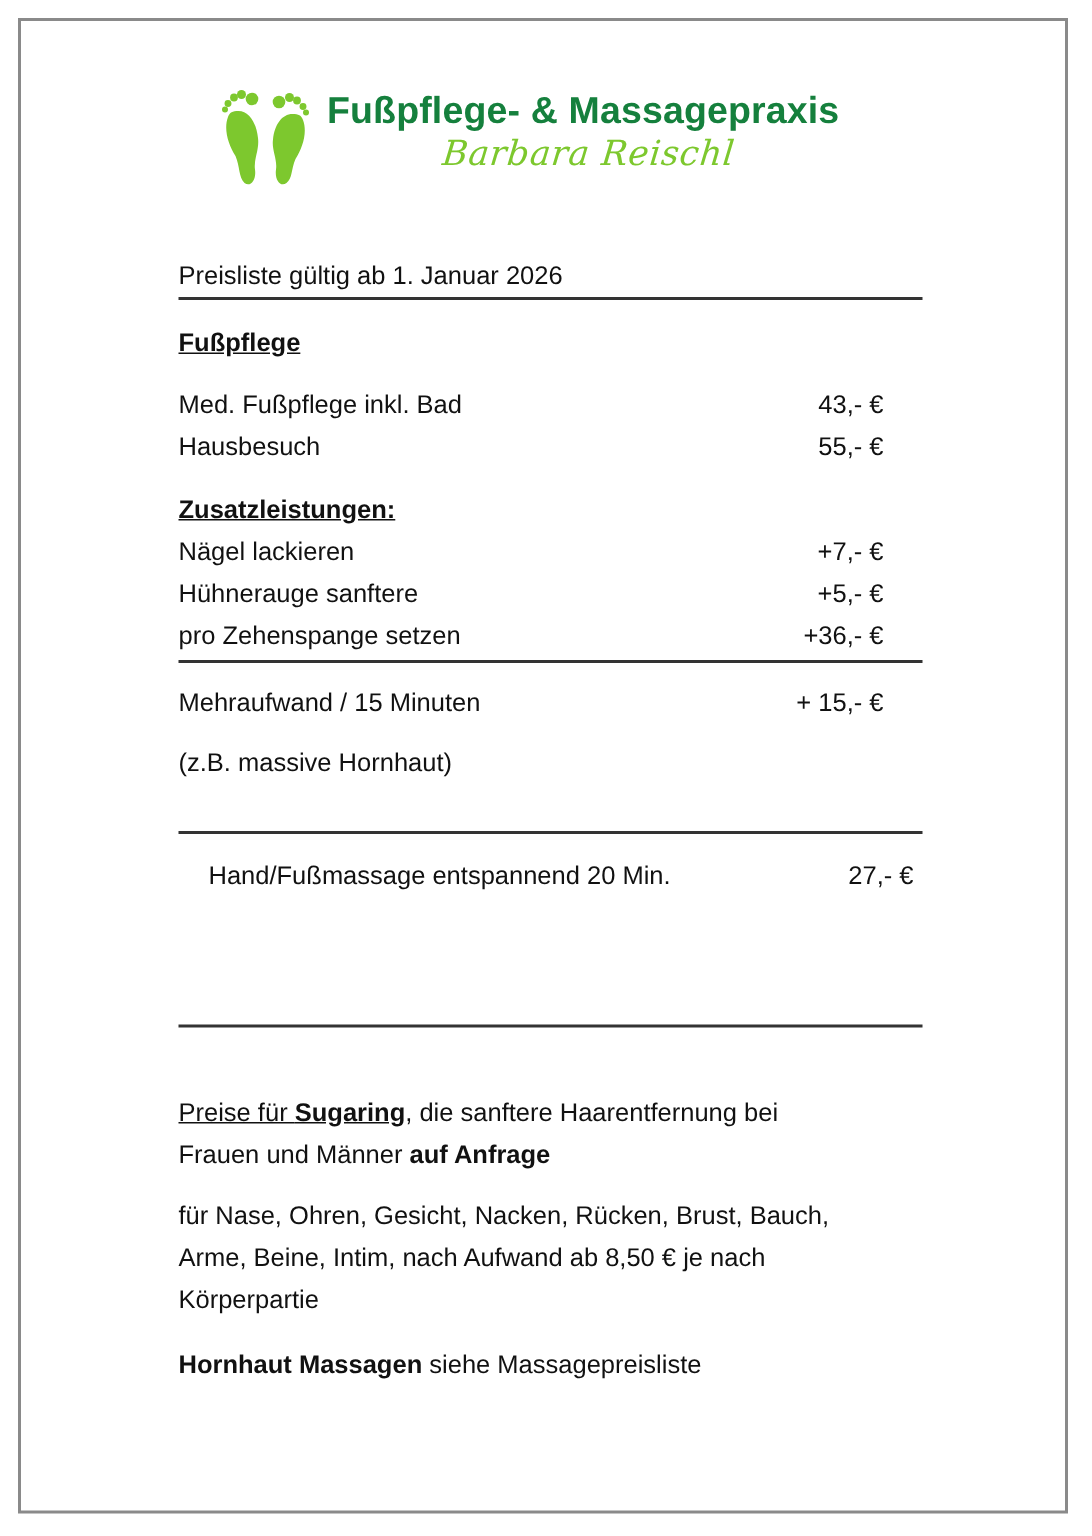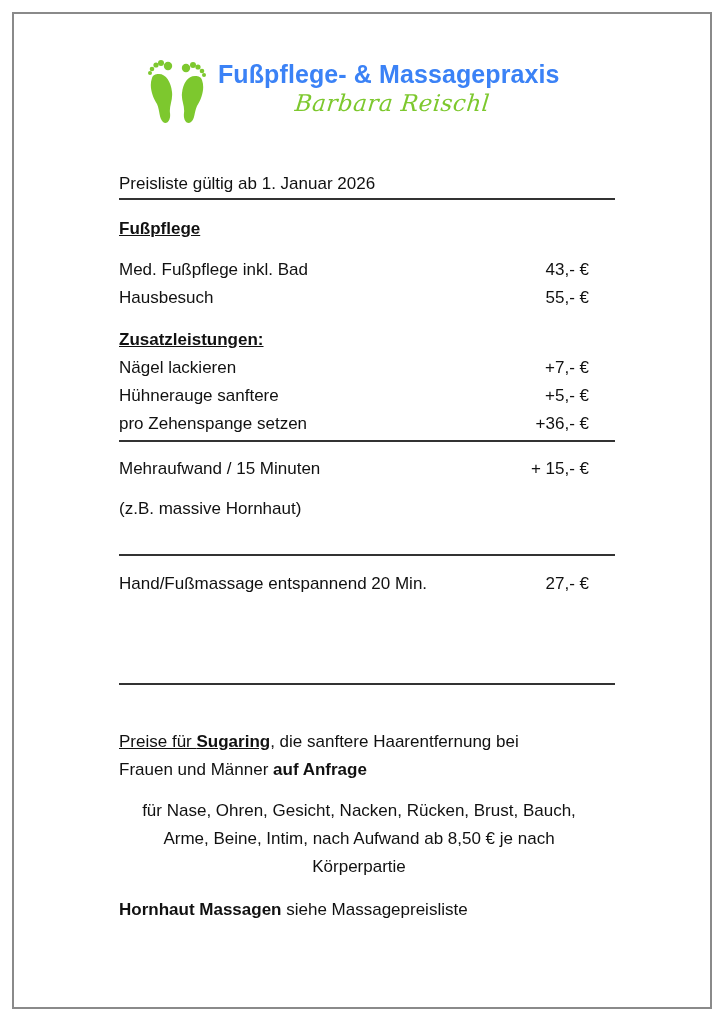--- a/index.html
+++ b/index.html
@@ -10,21 +10,21 @@
     }
     .page-frame {
       position: absolute; left: 12px; top: 12px; width: 700px; height: 997px;
       border: 2px solid #8a8a8a; box-sizing: border-box;
     }
     
     .logo { position: absolute; left: 146px; top: 56px; width: 450px; height: 70px; }
     .logo-feet { position: absolute; left: 0; top: 0; width: 62px; height: 68px; }
     .logo-title {
       position: absolute; left: 72px; top: 4px; font-weight: bold; font-size: 25px;
-      color: #3b82f6; white-space: nowrap; letter-spacing: 0.1px;
+      color: #15803d; white-space: nowrap; letter-spacing: 0.1px;
     }
     .logo-sub {
       position: absolute; left: 149px; top: 34px; font-size: 23px; font-style: italic;
       color: #7dc82e; white-space: nowrap; font-family: "DejaVu Serif", serif;
       letter-spacing: 0.5px; transform: skewX(-6deg);
     }
     
     .content { position: absolute; left: 119px; width: 496px; font-size: 17px; }
     .row { position: absolute; left: 0; width: 470px; height: 24px; line-height: 24px; white-space: nowrap; }
     .row .label { position: absolute; left: 0; }
@@ -102,30 +102,30 @@
   <div class="row" style="top:457px;">
     <span class="label">Mehraufwand / 15 Minuten</span>
     <span class="price">+ 15,- €</span>
   </div>
   <div class="row" style="top:485px;margin-top:12px;">
     <span class="label">(z.B. massive Hornhaut)</span>
   </div>
 
   <div class="hr" style="top:554px;"></div>
 
-  <div class="row" style="top:572px;">
+  <div class="row" style="top:572px;margin-left:20px;">
     <span class="label">Hand/Fußmassage entspannend 20 Min.</span>
     <span class="price">27,- €</span>
   </div>
 
   <div class="hr" style="top:683px;"></div>
 
   <div class="para" style="top:728px;">
     <span class="u">Preise für </span><span class="u bold">Sugaring</span><span>, die sanftere Haarentfernung bei</span><br>
     <span>Frauen und Männer </span><span class="bold">auf Anfrage</span>
   </div>
 
-  <div class="para" style="top:797px; width:480px;text-align:center;">für Nase, Ohren, Gesicht, Nacken, Rücken, Brust, Bauch, Arme, Beine, Intim, nach Aufwand ab 8,50 € je nach Körperpartie</div>
+  <div class="para" style="top:797px; width:480px;">für Nase, Ohren, Gesicht, Nacken, Rücken, Brust, Bauch, Arme, Beine, Intim, nach Aufwand ab 8,50 € je nach Körperpartie</div>
 
   <div class="para" style="top:896px;">
     <span class="bold">Hornhaut Massagen</span><span> siehe Massagepreisliste</span>
   </div>
 </div>
 
 </body></html>

